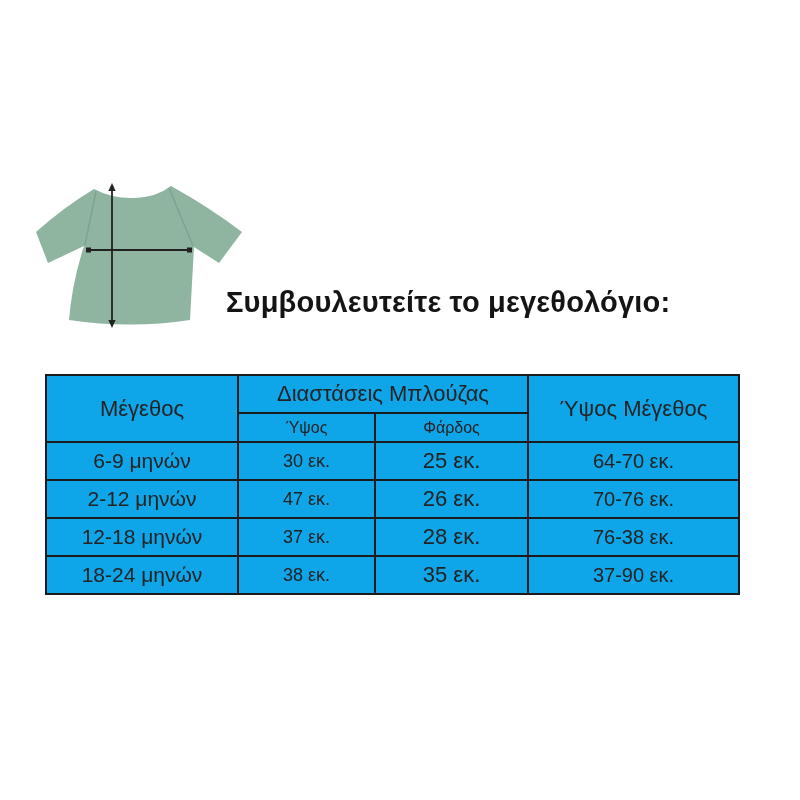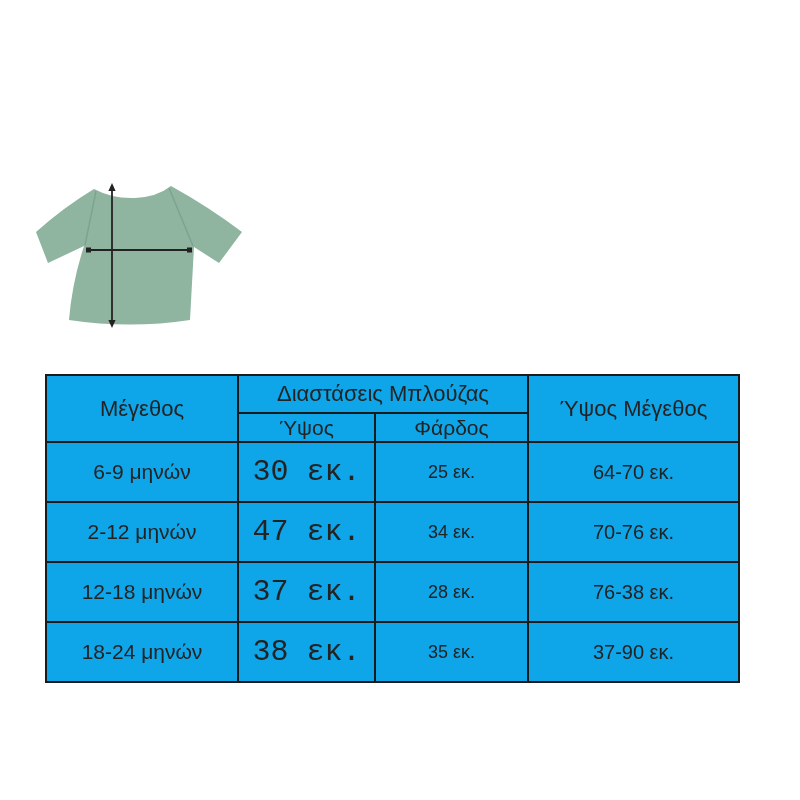--- a/index.html
+++ b/index.html
@@ -28,25 +28,25 @@
     color: #232323; background: #0ea5e9;
   }
   .size-table th, .size-table td {
     border: 2px solid #1b1b1b;
     text-align: center; vertical-align: middle;
     font-weight: 400; padding: 0;
   }
   .size-table thead th { font-size: 22px; }
   tr.group-row    { height: 38px; }
   tr.subhead-row  { height: 29px; }
-  tr.subhead-row th { font-size: 21px; }
-  tr.data-row     { height: 60px; }
+  tr.subhead-row th { font-size: 16px; }
+  tr.data-row     { height: 38px; }
   td.cell-size         { font-size: 21px; }
-  td.cell-shirt-height { font-size: 30px; font-family: Liberation Mono, monospace; }
-  td.cell-shirt-width  { font-size: 18px; }
+  td.cell-shirt-height { font-size: 18px; }
+  td.cell-shirt-width  { font-size: 22px; }
   td.cell-child-height { font-size: 20px; margin-top: 8px; }
 </style>
 </head>
 <body>
 
 <div class="canvas">
 
   <svg class="shirt-svg" viewBox="0 0 210 150" xmlns="http://www.w3.org/2000/svg">
     <path d="M60,8
              Q79,18 101,17
@@ -63,20 +63,21 @@
     <path d="M62,10 L51,64" fill="none" stroke-width="1.4" stroke="#7CA391"></path>
     <path d="M135,7 L159,65" fill="none" stroke-width="1.4" stroke="#7CA391"></path>
     <line x1="78" y1="8" x2="78" y2="141" stroke-width="1.8" stroke="#222222"></line>
     <polygon points="78,2 74.4,10 81.6,10" fill="#222222"></polygon>
     <polygon points="78,147 74.4,139 81.6,139" fill="#222222"></polygon>
     <line x1="55" y1="69" x2="156" y2="69" stroke-width="1.8" stroke="#222222"></line>
     <rect x="52" y="66.5" width="5" height="5" fill="#222222"></rect>
     <rect x="153" y="66.5" width="5" height="5" fill="#222222"></rect>
   </svg>
 
+  <div class="heading">Συμβουλευτείτε το μεγεθολόγιο:</div>
 
   <table class="size-table">
     <colgroup>
       <col style="width:192px">
       <col style="width:137px">
       <col style="width:153px">
       <col style="width:211px">
     </colgroup>
     <thead>
       <tr class="group-row">
@@ -92,21 +93,21 @@
     <tbody>
       <tr class="data-row">
         <td class="cell-size">6-9 μηνών</td>
         <td class="cell-shirt-height">30 εκ.</td>
         <td class="cell-shirt-width">25 εκ.</td>
         <td class="cell-child-height">64-70 εκ.</td>
       </tr>
       <tr class="data-row">
         <td class="cell-size">2-12 μηνών</td>
         <td class="cell-shirt-height">47 εκ.</td>
-        <td class="cell-shirt-width">34 εκ.</td>
+        <td class="cell-shirt-width">26 εκ.</td>
         <td class="cell-child-height">70-76 εκ.</td>
       </tr>
       <tr class="data-row">
         <td class="cell-size">12-18 μηνών</td>
         <td class="cell-shirt-height">37 εκ.</td>
         <td class="cell-shirt-width">28 εκ.</td>
         <td class="cell-child-height">76-38 εκ.</td>
       </tr>
       <tr class="data-row">
         <td class="cell-size">18-24 μηνών</td>

